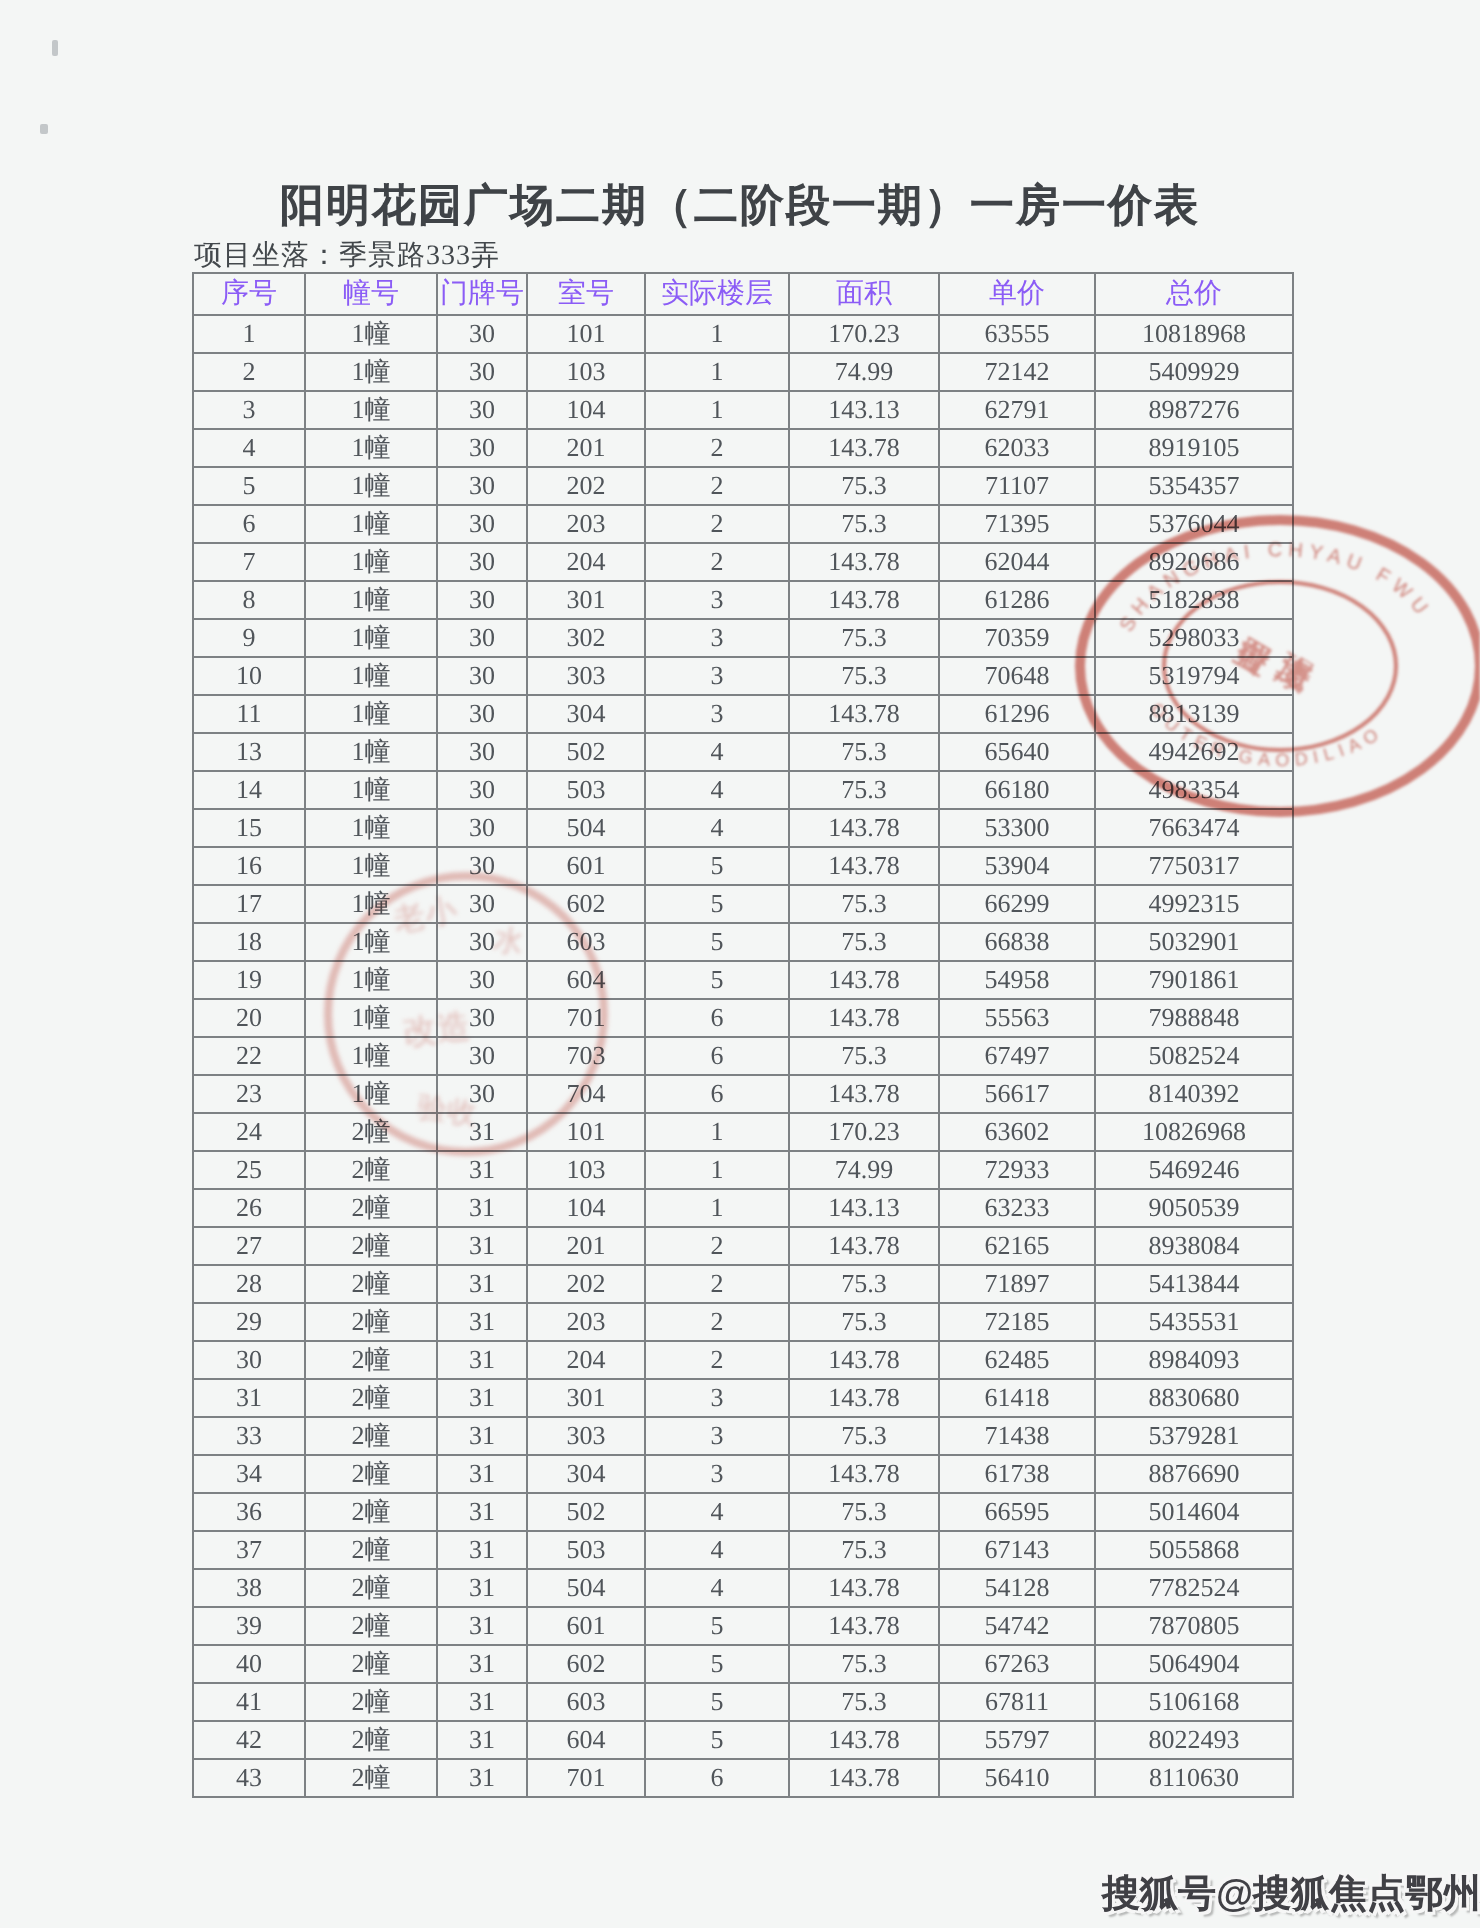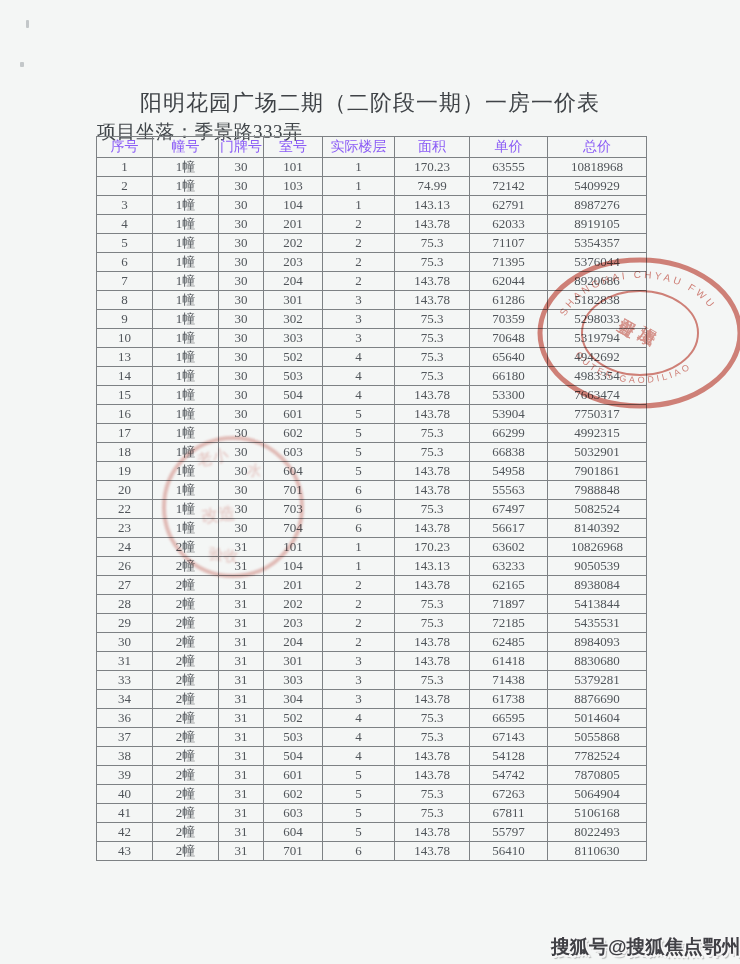--- a/index.html
+++ b/index.html
@@ -8,24 +8,24 @@
     background:#f4f6f5;
     font-family:"Liberation Serif","DejaVu Serif",serif;
     color:#4a4f54;
   }
   .speck{position:absolute;background:#9aa0a4;opacity:.55;border-radius:1px;}
   #speck1{left:26px;top:20px;width:3px;height:8px;}
   #speck2{left:20px;top:62px;width:4px;height:5px;}
 
   .title{
     position:absolute;left:0;top:88px;width:740px;text-align:center;
-    font-size:22px;font-weight:400;letter-spacing:1px;color:#3f4347;
+    font-size:22px;font-weight:700;letter-spacing:1px;color:#3f4347;
   }
   .location{
-    position:absolute;left:97px;top:119px;font-size:19px;color:#43484c;
+    position:absolute;left:97px;top:119px;font-size:14px;color:#43484c;
     letter-spacing:.5px;
     text-align:center;
   }
 
   table.price{
     position:absolute;left:96px;top:136px;width:550px;
     border-collapse:collapse;table-layout:fixed;
   }
   table.price th, table.price td{
     border:1px solid #7d8184;text-align:center;vertical-align:middle;
@@ -176,20 +176,30 @@
         <td>10</td>
         <td>1幢</td>
         <td>30</td>
         <td>303</td>
         <td>3</td>
         <td>75.3</td>
         <td>70648</td>
         <td>5319794</td>
       </tr>
       <tr>
+        <td>11</td>
+        <td>1幢</td>
+        <td>30</td>
+        <td>304</td>
+        <td>3</td>
+        <td>143.78</td>
+        <td>61296</td>
+        <td>8813139</td>
+      </tr>
+      <tr>
         <td>13</td>
         <td>1幢</td>
         <td>30</td>
         <td>502</td>
         <td>4</td>
         <td>75.3</td>
         <td>65640</td>
         <td>4942692</td>
       </tr>
       <tr>
@@ -284,20 +294,30 @@
       </tr>
       <tr>
         <td>24</td>
         <td>2幢</td>
         <td>31</td>
         <td>101</td>
         <td>1</td>
         <td>170.23</td>
         <td>63602</td>
         <td>10826968</td>
+      </tr>
+      <tr>
+        <td>25</td>
+        <td>2幢</td>
+        <td>31</td>
+        <td>103</td>
+        <td>1</td>
+        <td>74.99</td>
+        <td>72933</td>
+        <td>5469246</td>
       </tr>
       <tr>
         <td>26</td>
         <td>2幢</td>
         <td>31</td>
         <td>104</td>
         <td>1</td>
         <td>143.13</td>
         <td>63233</td>
         <td>9050539</td>

